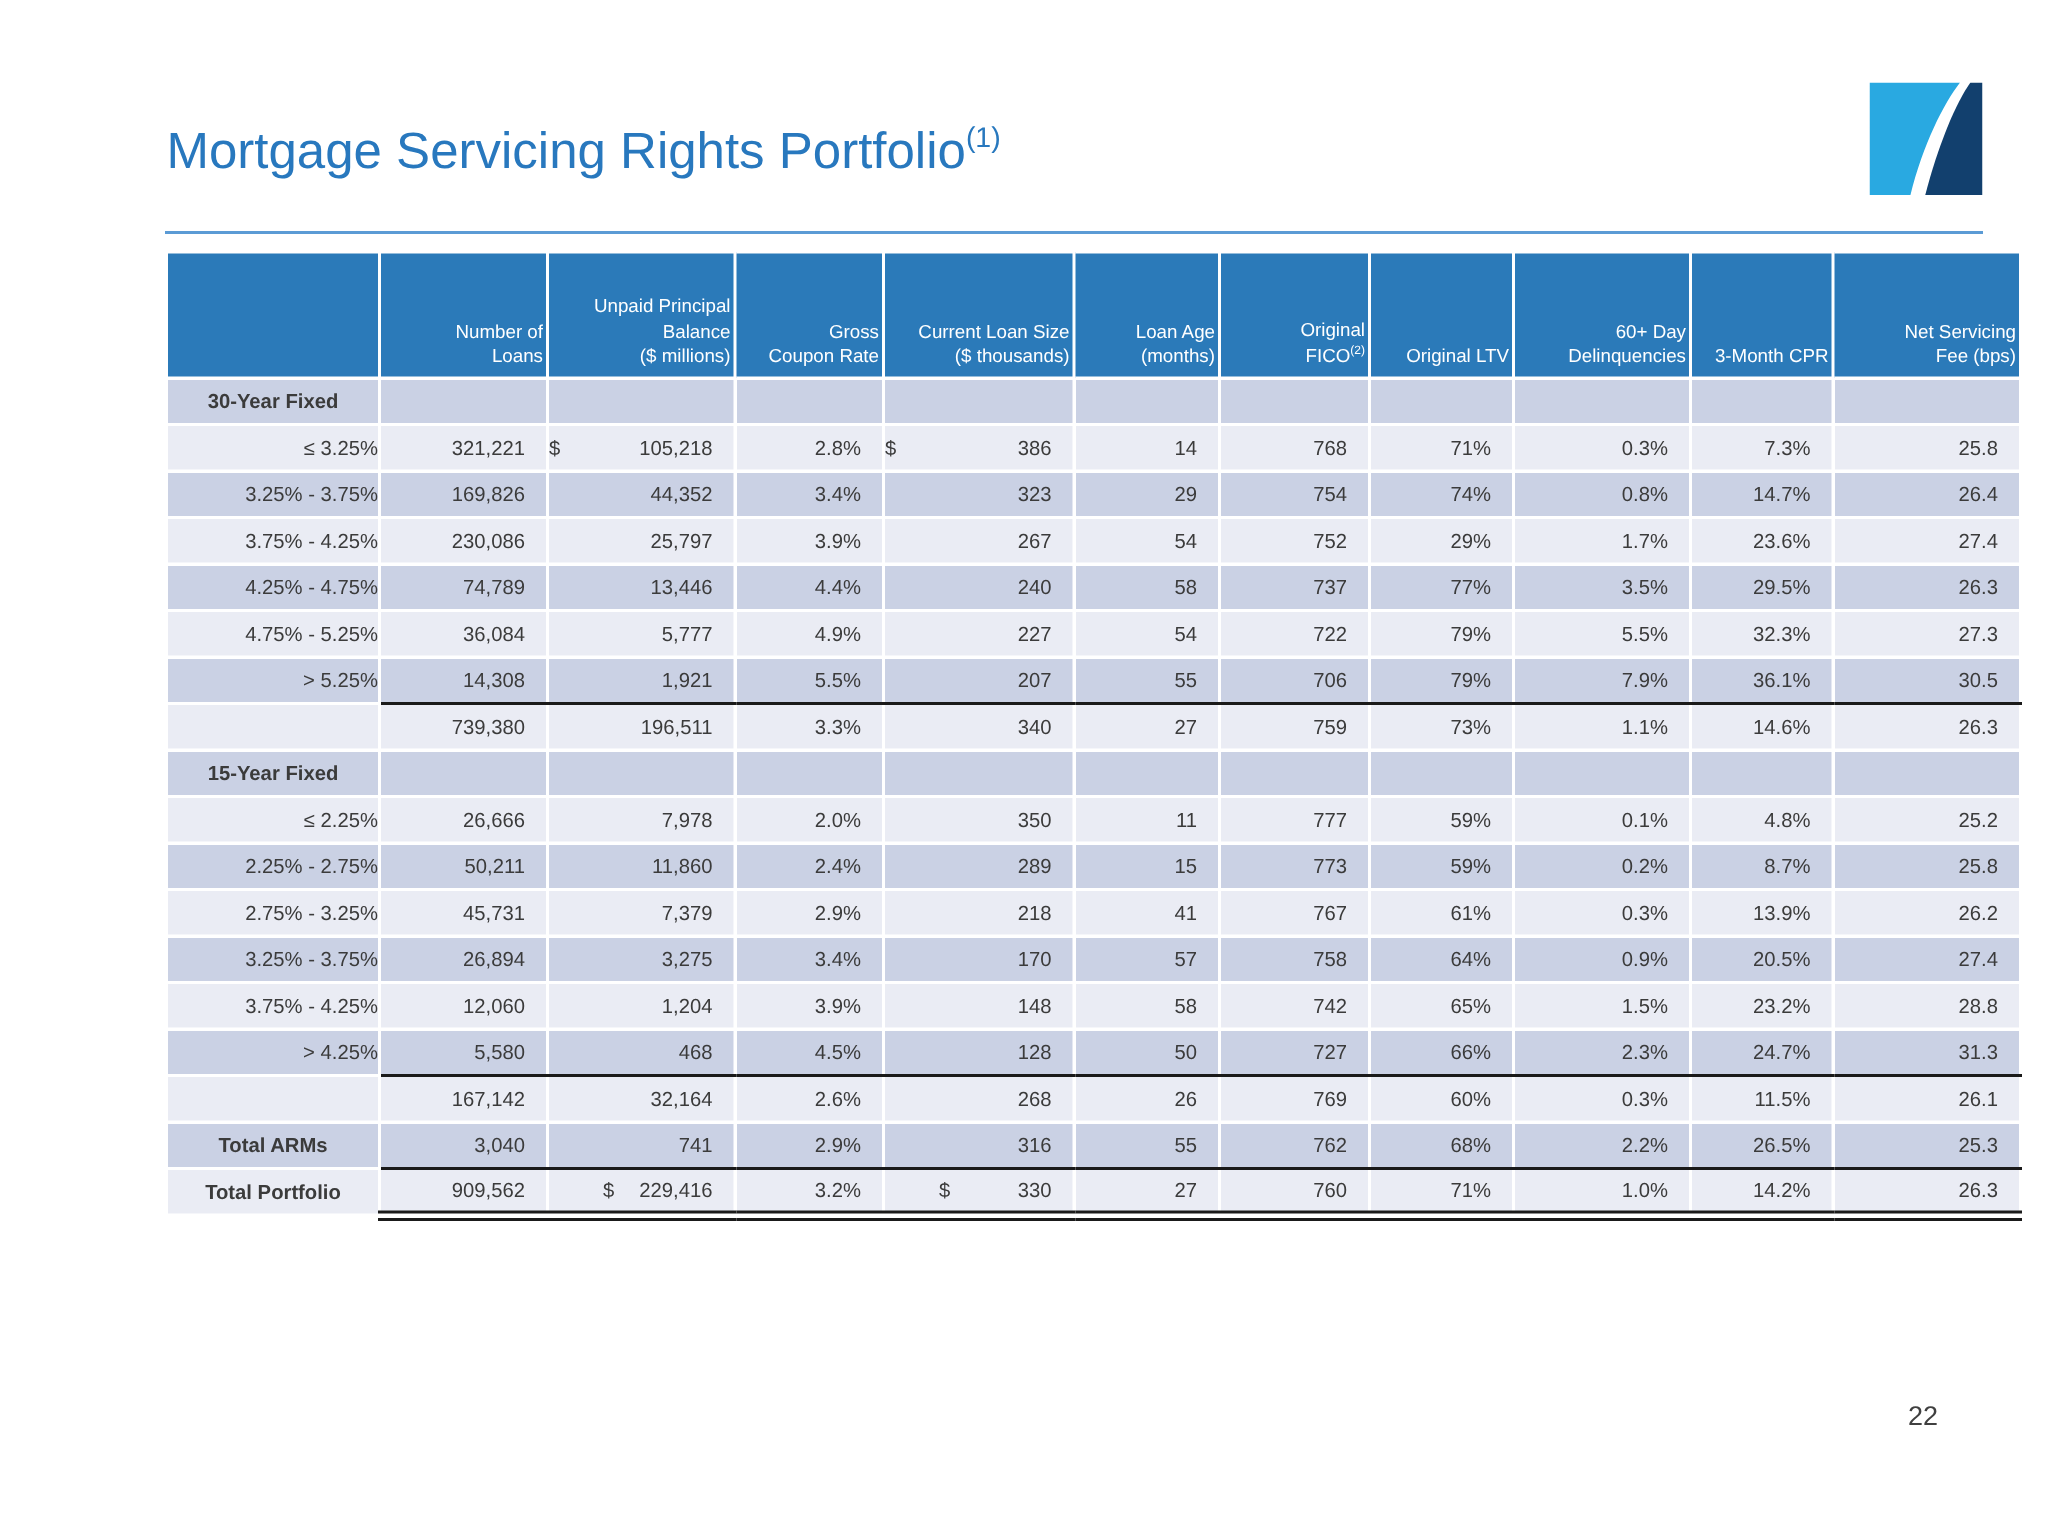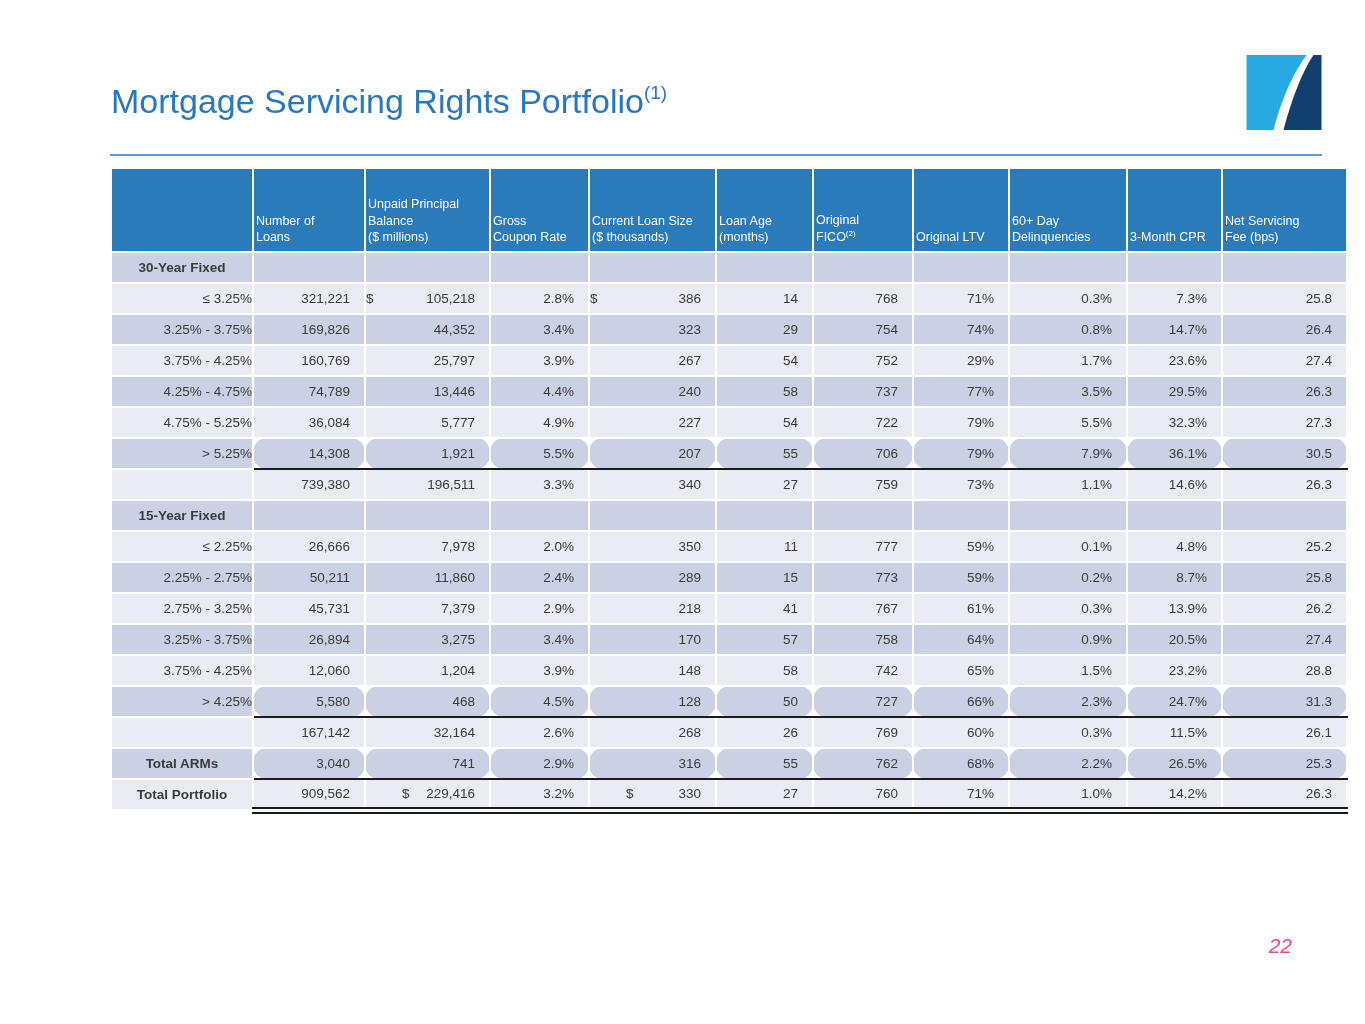--- a/index.html
+++ b/index.html
@@ -16,52 +16,52 @@
 
   .title-rule {
     position: absolute; left: 88px; top: 154px; width: 1212px; height: 2px;
     background: #5B9BD5;
   }
 
   .logo { position: absolute; left: 1224px; top: 55px; width: 76px; height: 75px; }
 
   .page-number {
     position: absolute; right: 73px; top: 934px;
-    font-size: 21px; color: #ec4899; font-style: italic;
+    font-size: 18px; color: #404040;
   }
 
   .table-wrap { position: absolute; left: 88px; top: 167px; }
 
   table.msr {
     border-collapse: collapse; table-layout: fixed;
     font-family: "Liberation Sans", sans-serif;
   }
   table.msr th, table.msr td { border: 2px solid #ffffff; }
 
   table.msr thead th {
     background: #2B7AB9; color: #ffffff; font-weight: 400;
     font-size: 12.5px; line-height: 1.3;
-    height: 84px; vertical-align: bottom; text-align: left;
+    height: 84px; vertical-align: bottom; text-align: right;
     padding: 0 2px 6px 2px;
   }
   table.msr thead th sup { font-size: 8px; }
 
   table.msr tbody td {
     height: 31px; font-size: 13.5px; color: #3B3B3B;
     vertical-align: middle; white-space: nowrap; overflow: hidden;
   }
   table.msr tbody tr.shade-dark td  { background: #CAD1E4; }
   table.msr tbody tr.shade-light td { background: #EAECF4; }
 
   table.msr td.lbl { text-align: right; padding-left: 9px; }
   table.msr tr.bold td.lbl { font-weight: 700; text-align: center; padding-left: 0; }
   table.msr td.v { text-align: right; padding-right: 14px; }
   table.msr td.v .dol { float: left; margin-left: -7px; padding-left: 7px; }
 
-  table.msr tr.rule-single td.v { border-bottom: 2px solid #1A1A1A; border-radius: 14px; }
+  table.msr tr.rule-single td.v { border-bottom: 2px solid #1A1A1A; }
   table.msr tr.rule-double td.v { border-bottom: 7px double #1A1A1A; padding-left: 36px; }
 </style>
 </head>
 <body>
 
 <div class="slide">
 
   <div class="title"><span>Mortgage Servicing Rights Portfolio</span><sup>(1)</sup></div>
 
   <div class="title-rule"></div>
@@ -136,21 +136,21 @@
             <td class="v">323</td>
             <td class="v">29</td>
             <td class="v">754</td>
             <td class="v">74%</td>
             <td class="v">0.8%</td>
             <td class="v">14.7%</td>
             <td class="v">26.4</td>
           </tr>
           <tr class="shade-light">
             <td class="lbl">3.75% - 4.25%</td>
-            <td class="v">160,769</td>
+            <td class="v">230,086</td>
             <td class="v">25,797</td>
             <td class="v">3.9%</td>
             <td class="v">267</td>
             <td class="v">54</td>
             <td class="v">752</td>
             <td class="v">29%</td>
             <td class="v">1.7%</td>
             <td class="v">23.6%</td>
             <td class="v">27.4</td>
           </tr>

